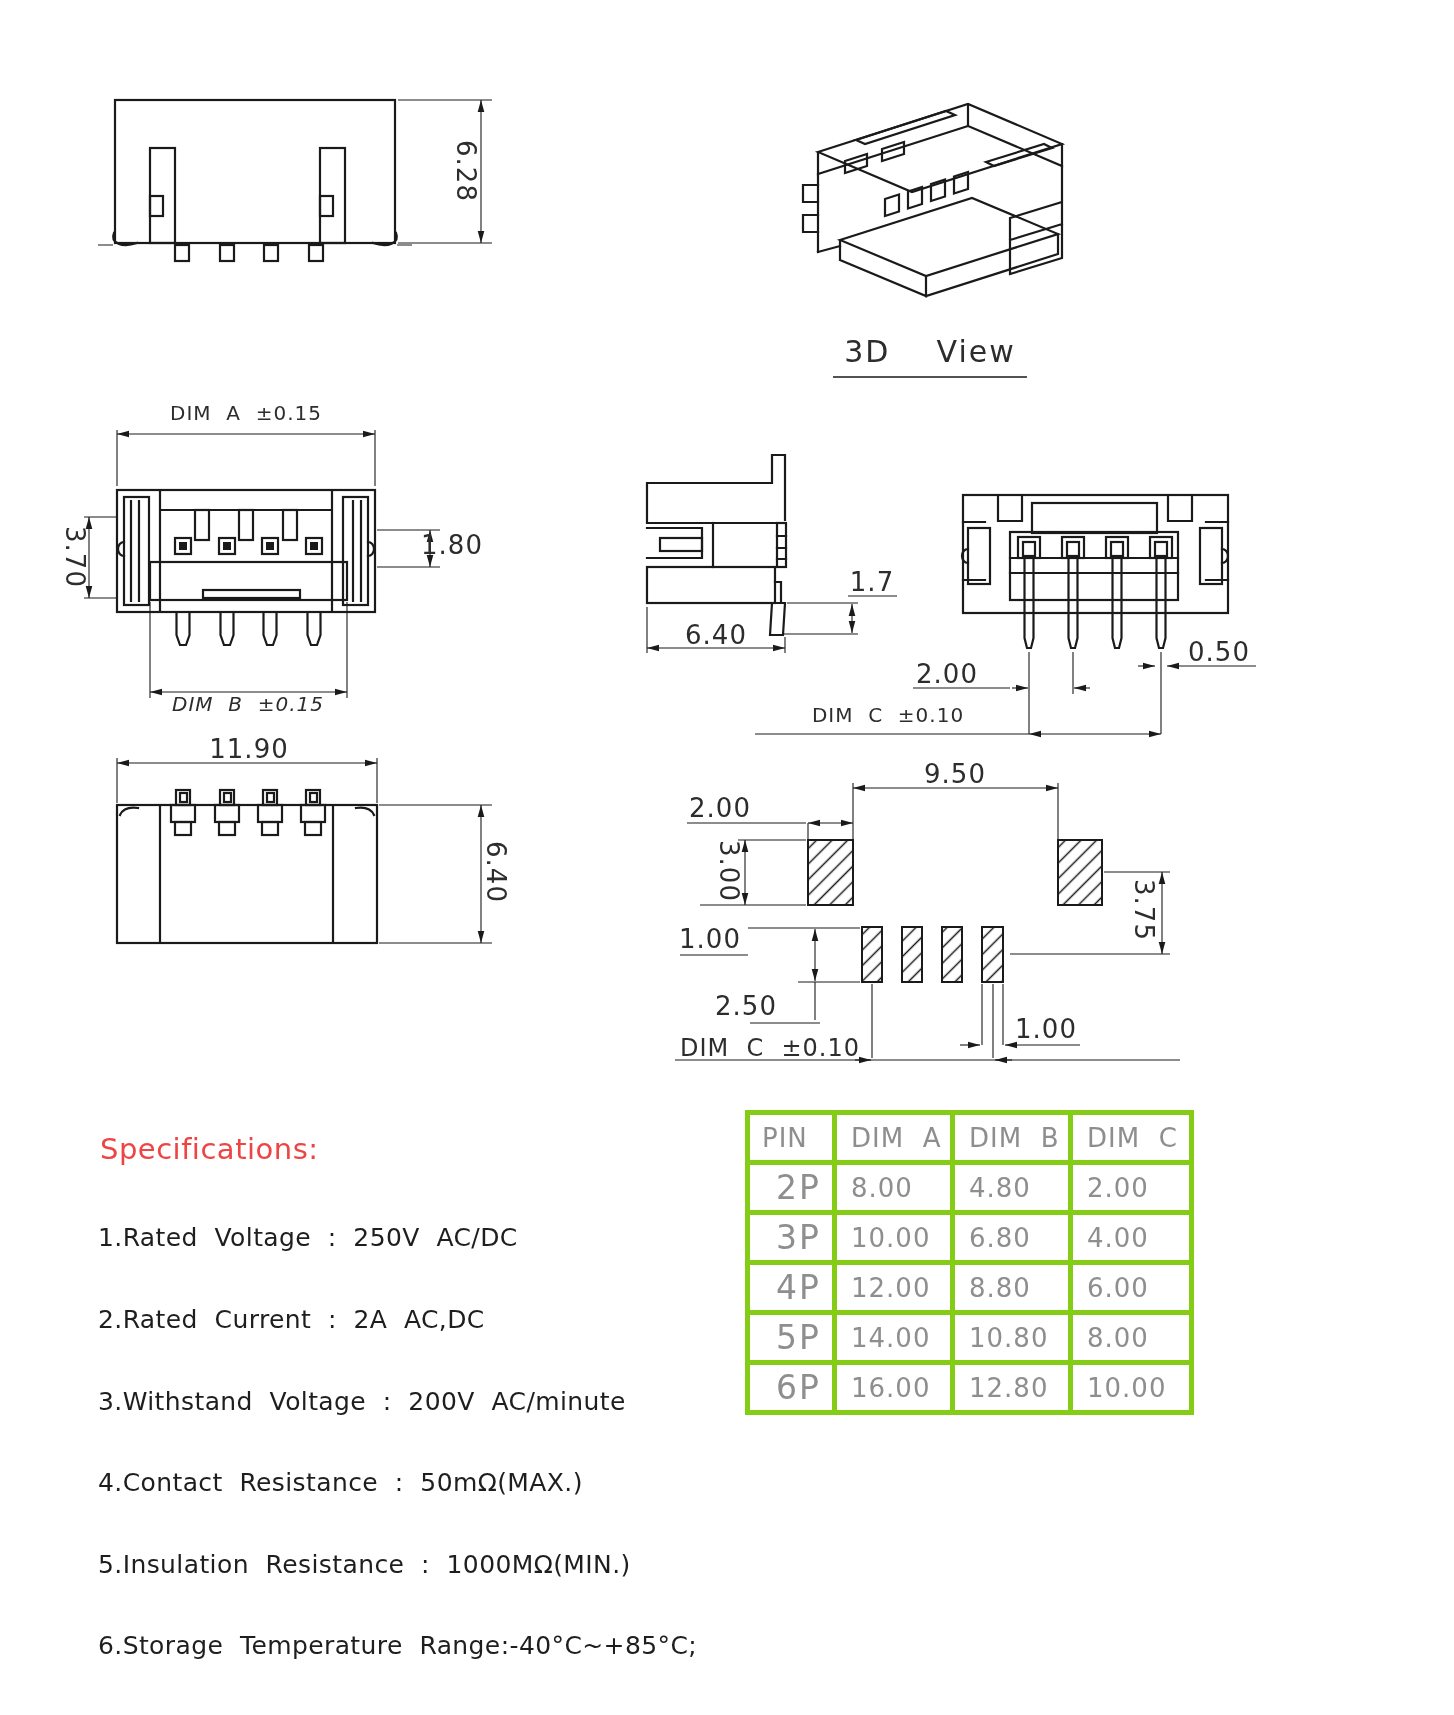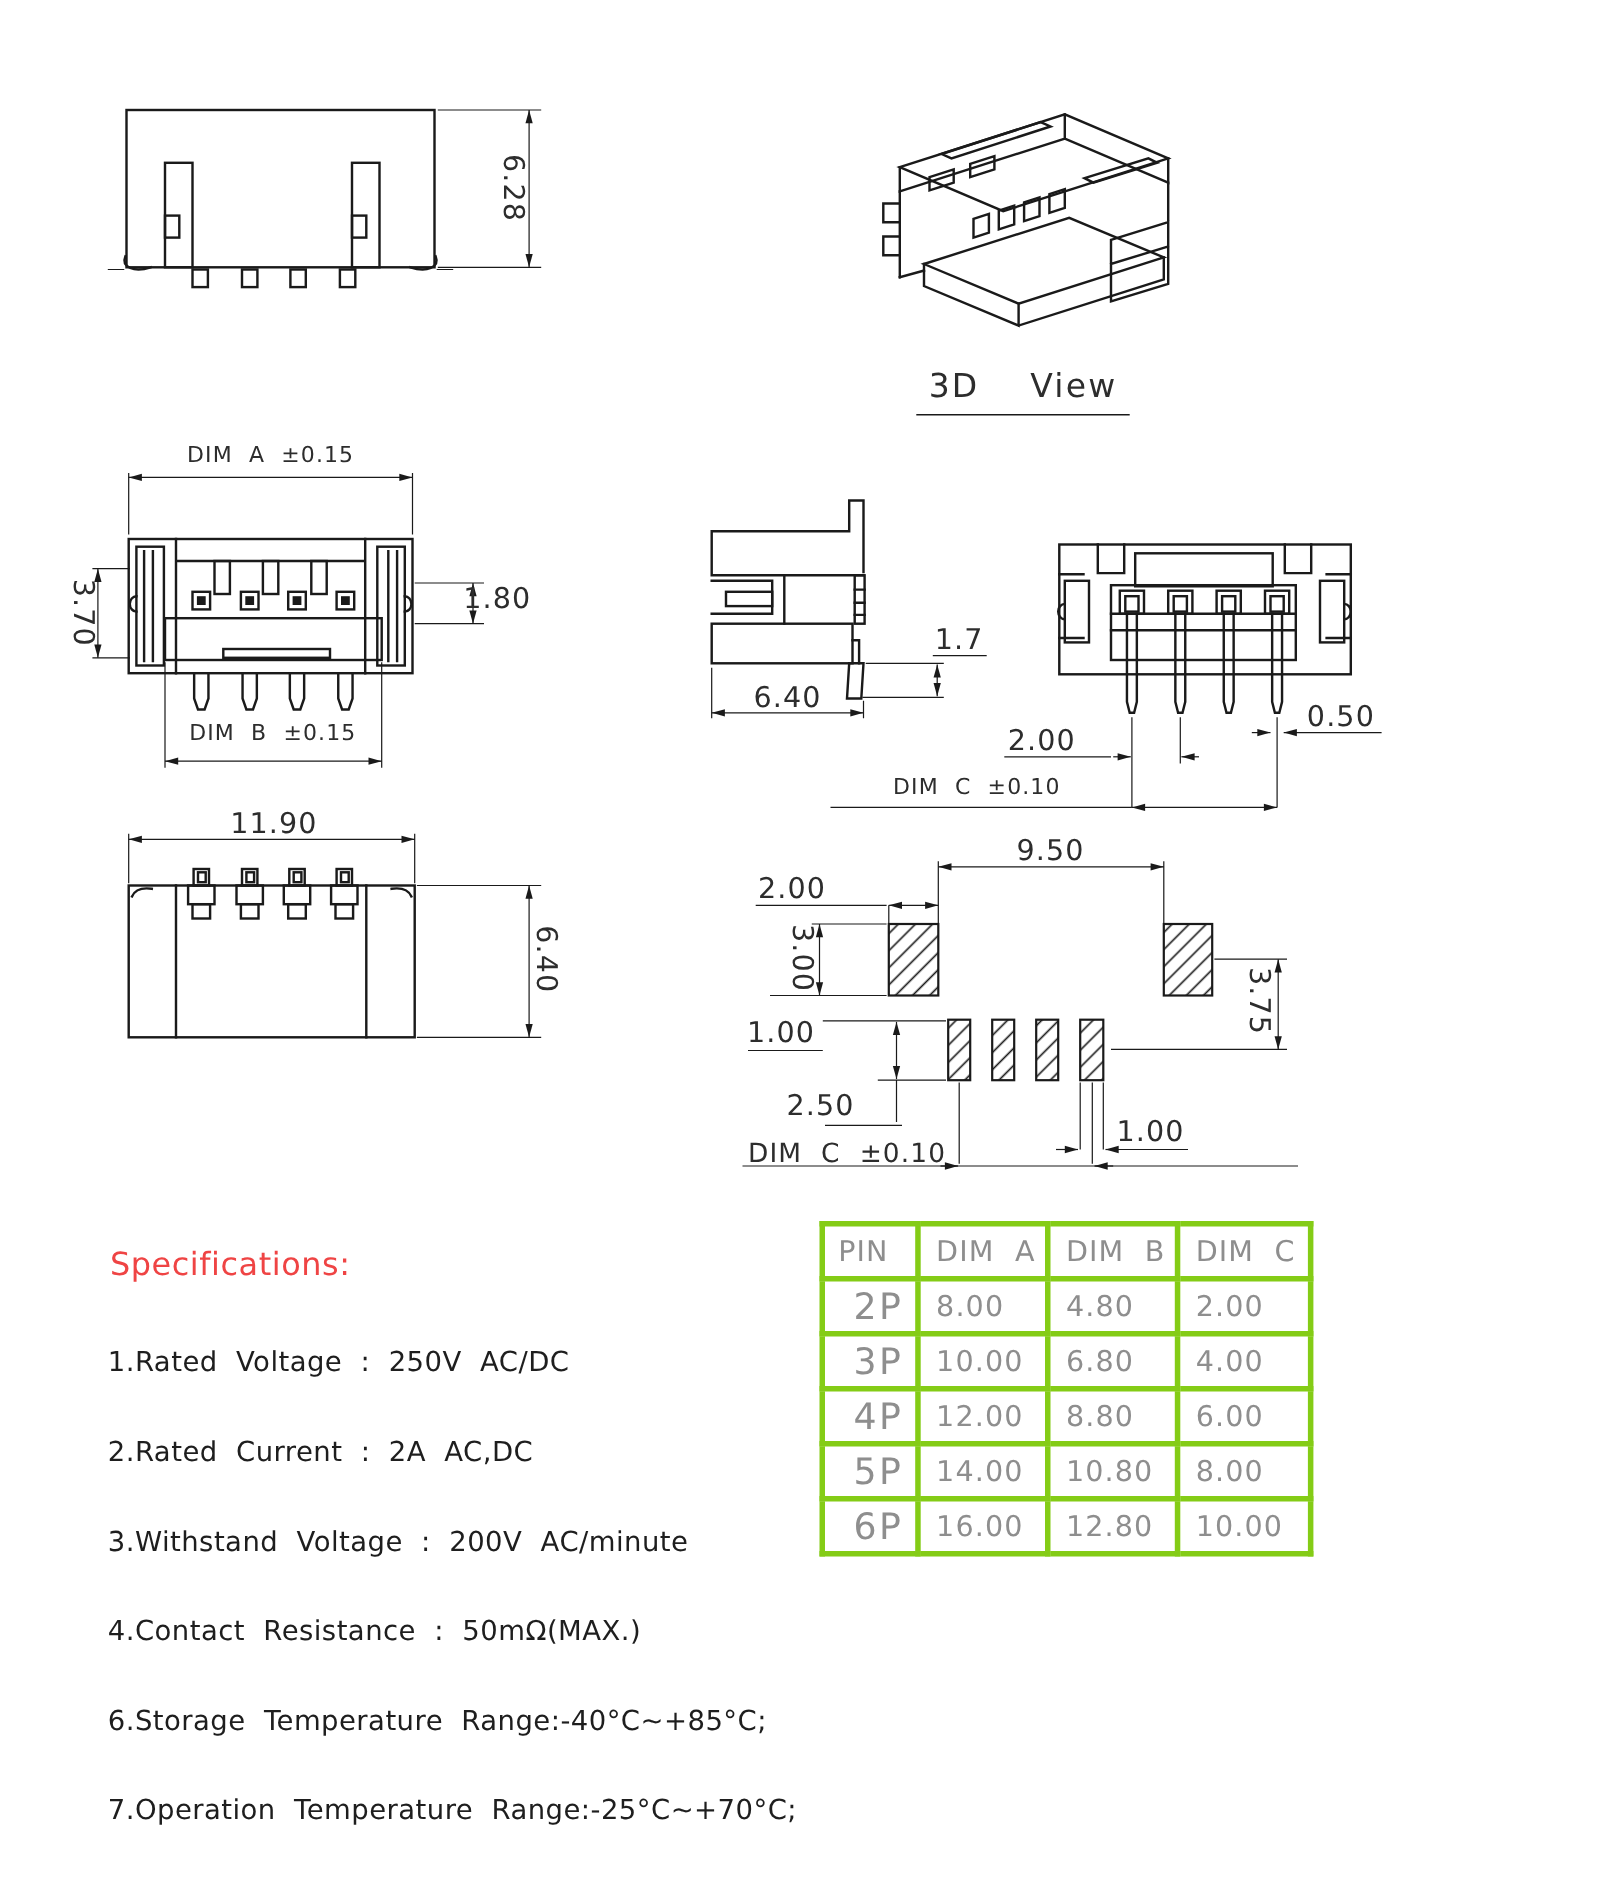--- a/index.html
+++ b/index.html
@@ -220,21 +220,21 @@
       <line class="dl" x1="1162" y1="872" x2="1162" y2="954" marker-start="url(#ah)" marker-end="url(#ah)"></line>
     </g>
   </svg>
 
   <span class="dim vdim" style="left:466px;top:171px;">6.28</span>
   <span class="dim lbl3d" style="left:930px;top:352px;">3D    View</span>
 
   <span class="dim big" style="left:246px;top:413px;">DIM  A  ±0.15</span>
   <span class="dim" style="left:452px;top:506px;margin-top:39px;">1.80</span>
   <span class="dim vdim" style="left:75px;top:557px;">3.70</span>
-  <span class="dim big" style="left:248px;top:666px;">DIM  B  ±0.15</span>
+  <span class="dim big" style="left:248px;top:704px;font-style:italic;">DIM  B  ±0.15</span>
 
   <span class="dim" style="left:872px;top:582px;">1.7</span>
   <span class="dim" style="left:716px;top:635px;">6.40</span>
 
   <span class="dim" style="left:947px;top:674px;">2.00</span>
   <span class="dim" style="left:1219px;top:652px;">0.50</span>
   <span class="dim big" style="left:888px;top:715px;">DIM  C  ±0.10</span>
 
   <span class="dim" style="left:249px;top:749px;">11.90</span>
   <span class="dim vdim" style="left:496px;top:872px;">6.40</span>
@@ -247,20 +247,21 @@
   <span class="dim vdim" style="left:1144px;top:910px;">3.75</span>
   <span class="dim" style="left:1046px;top:1029px;">1.00</span>
   <span class="dim small" style="left:770px;top:1048px;">DIM  C  ±0.10</span>
 
   <div id="spec-title">Specifications:</div>
   <div id="spec-list">
     <div>1.Rated  Voltage  :  250V  AC/DC</div>
     <div>2.Rated  Current  :  2A  AC,DC</div>
     <div>3.Withstand  Voltage  :  200V  AC/minute</div>
     <div>4.Contact  Resistance  :  50mΩ(MAX.)</div>
+    <div>5.Insulation  Resistance  :  1000MΩ(MIN.)</div>
     <div>6.Storage  Temperature  Range:-40°C~+85°C;</div>
     <div>7.Operation  Temperature  Range:-25°C~+70°C;</div>
   </div>
 
   <table id="pin-table">
     <colgroup>
         <col style="width:87px">
         <col style="width:118px">
         <col style="width:118px">
         <col style="width:121px">

